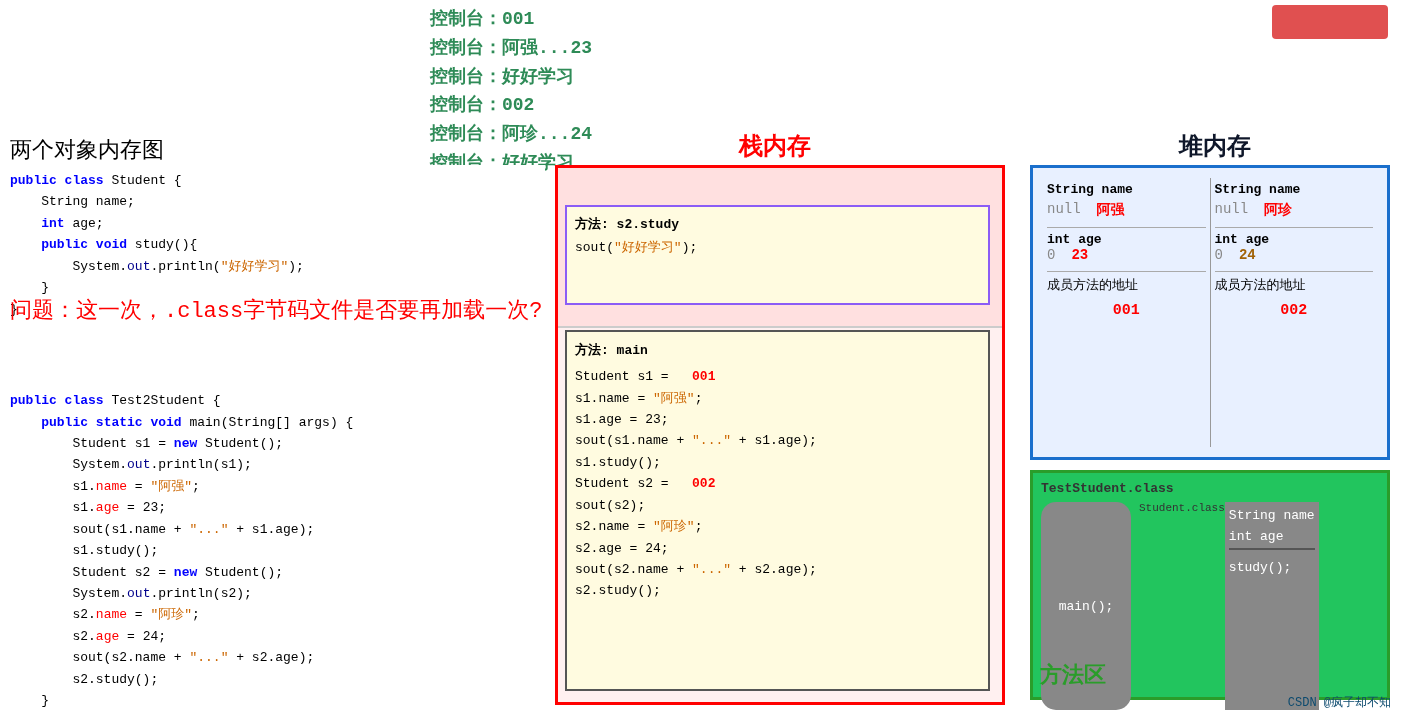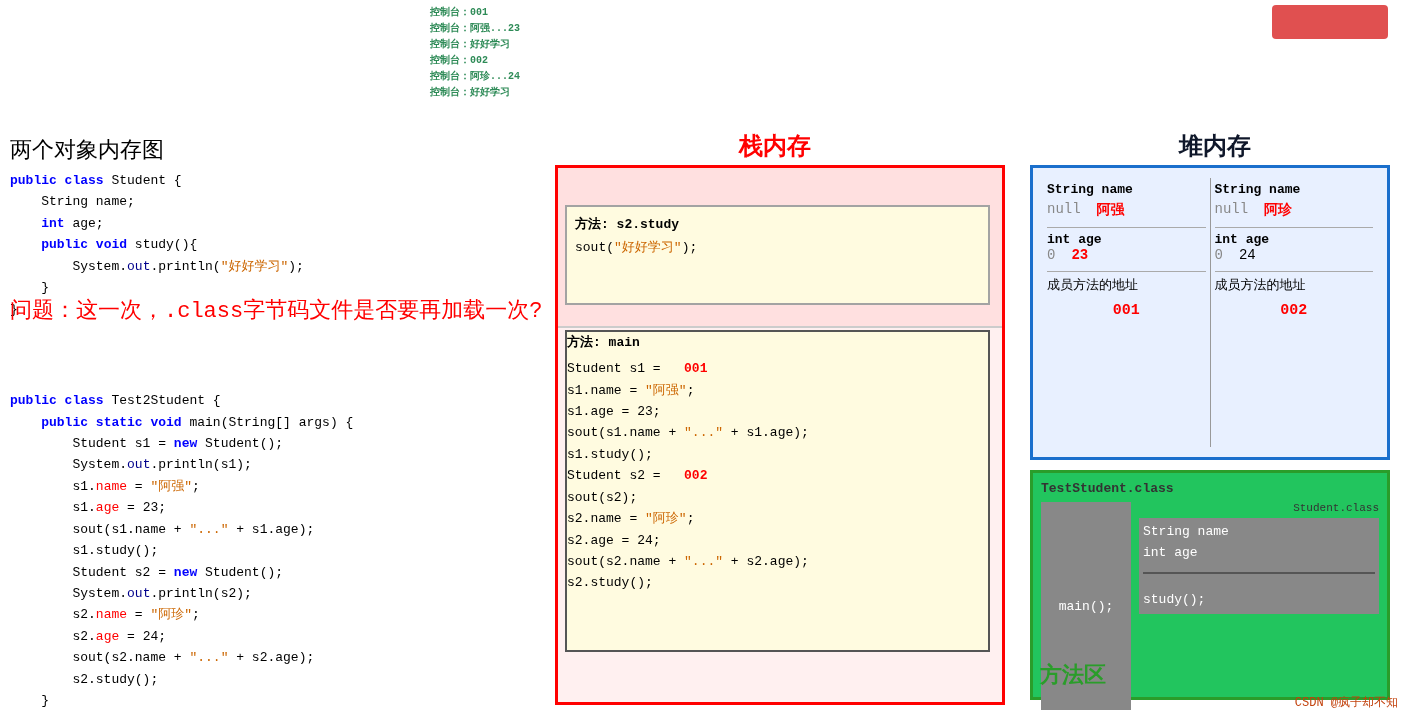--- a/index.html
+++ b/index.html
@@ -17,21 +17,21 @@
     .console-area {
       position: absolute;
       top: 0;
       left: 420px;
       width: 320px;
       padding: 5px 10px;
       line-height: 1.6;
     }
     .console-line {
       color: #2e8b57;
-      font-size: 10px;
+      font-size: 18px;
       font-weight: bold;
     }
 
     
     .top-button {
       position: absolute;
       top: 5px;
       right: 20px;
       background: #e05050;
       color: white;
@@ -120,35 +120,36 @@
       border-bottom: 2px solid #ccc;
     }
 
     
     .stack-s2-study {
       position: absolute;
       top: 205px;
       left: 565px;
       width: 425px;
       height: 100px;
-      border: 2px solid #a3a3a3;
+      border: 2px solid #8b5cf6;
       background: #fffbe0;
       padding: 8px;
       font-size: 13px;
     }
 
     
     .stack-main {
       position: absolute;
       top: 330px;
       left: 565px;
       width: 425px;
-      height: 322px;
+      height: 361px;
       border: 2px solid #555;
       background: #fffbe0;
+      padding: 8px;
       font-size: 13px;
       line-height: 1.7;
     }
 
     
     .heap-container {
       position: absolute;
       top: 165px;
       left: 1030px;
       width: 360px;
@@ -189,20 +190,21 @@
       background: #888;
       color: #fff;
       padding: 8px;
       font-size: 13px;
       width: 90px;
       display: flex;
       flex-direction: column;
       justify-content: center;
       align-items: center;
       gap: 8px;
+      border-radius: 15px;
     }
 
     .student-class-label {
       font-size: 11px;
       text-align: right;
       color: #333;
       margin-bottom: 4px;
     }
 
     .student-class-content {
@@ -340,43 +342,43 @@
     <div class="heap-col">
       <div style="font-size:13px; font-weight:bold; margin-bottom:4px;">String name</div>
       <div style="display:flex; gap:16px; margin-bottom:8px;">
         <span style="color:#888;">null</span>
         <span style="color:red; font-weight:bold;">阿珍</span>
       </div>
       <div style="border-top:1px solid #aaa; padding-top:4px;">
         <div style="font-size:13px; font-weight:bold;">int age</div>
         <div style="display:flex; gap:16px; margin-bottom:8px;">
           <span style="color:#888;">0</span>
-          <span style="color:#000000; font-weight:normal;">24</span>
+          <span style="color:#a16207; font-weight:bold;">24</span>
         </div>
       </div>
       <div style="border-top:1px solid #aaa; padding-top:4px; font-size:13px;">成员方法的地址</div>
       <div style="color:red; font-weight:bold; font-size:15px; text-align:center; margin-top:8px;">002</div>
     </div>
   </div>
 </div>
 
 <div class="method-area-container">
   <div style="font-size:13px; font-weight:bold; margin-bottom:6px; color:#333;">TestStudent.class</div>
   <div class="method-area-inner">
 
     <div class="method-box">
       <div>main();</div>
     </div>
 
-    <div style="flex:1; display:flex; flex-direction:column;">
+    <div style="flex:1; display:flex; flex-direction:row;">
       <div class="student-class-label">Student.class</div>
       <div class="student-class-content">
         <div>String name</div>
         <div>int age</div>
-        <div style="border-top:2px solid #555; margin-top:8px; padding-top:16px;">study();</div>
+        <div style="border-top:2px solid #555; margin-top:0; padding-top:8px;">study();</div>
       </div>
     </div>
   </div>
 </div>
 
 <div class="method-area-title">方法区</div>
 
-<div style="position:absolute; bottom:5px; right:10px; font-size:12px; color:#c2410c;">CSDN @疯子却不知</div>
+<div style="position:absolute; bottom:5px; right:17px; font-size:12px; color:#0c4a6e;">CSDN @疯子却不知</div>
 
 </body></html>

